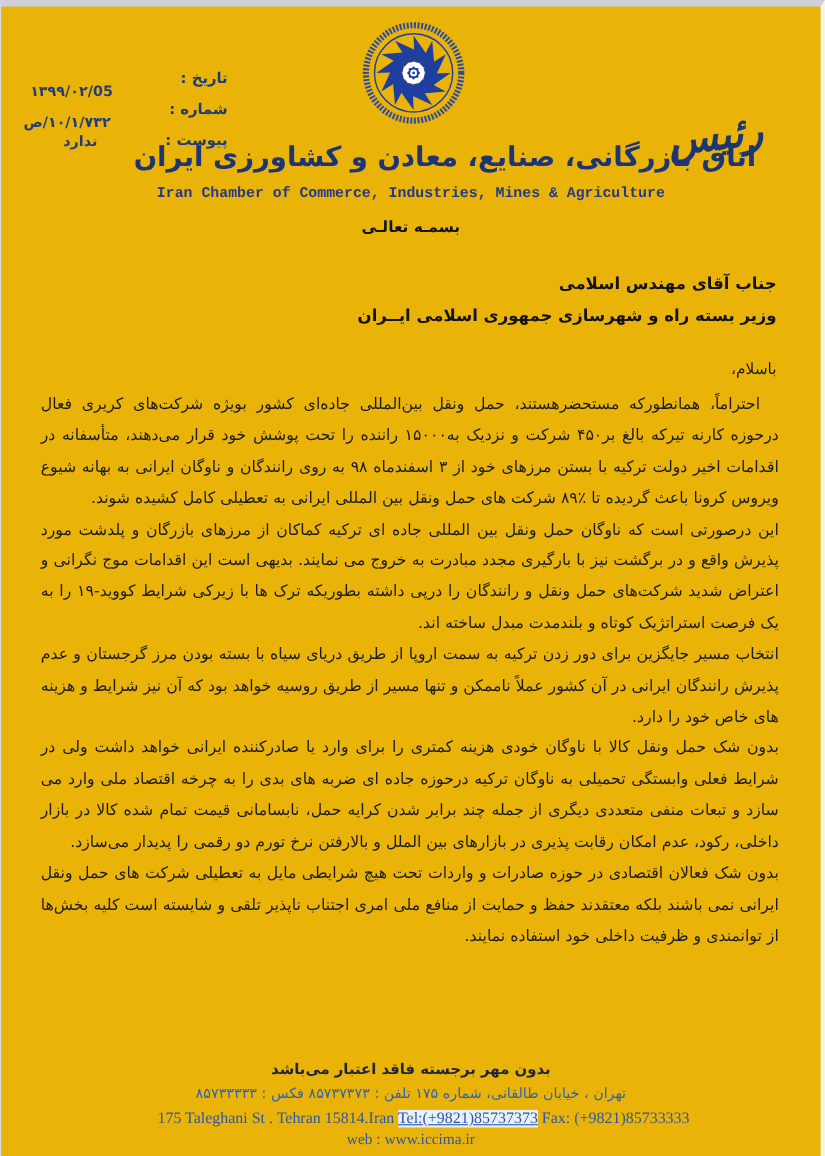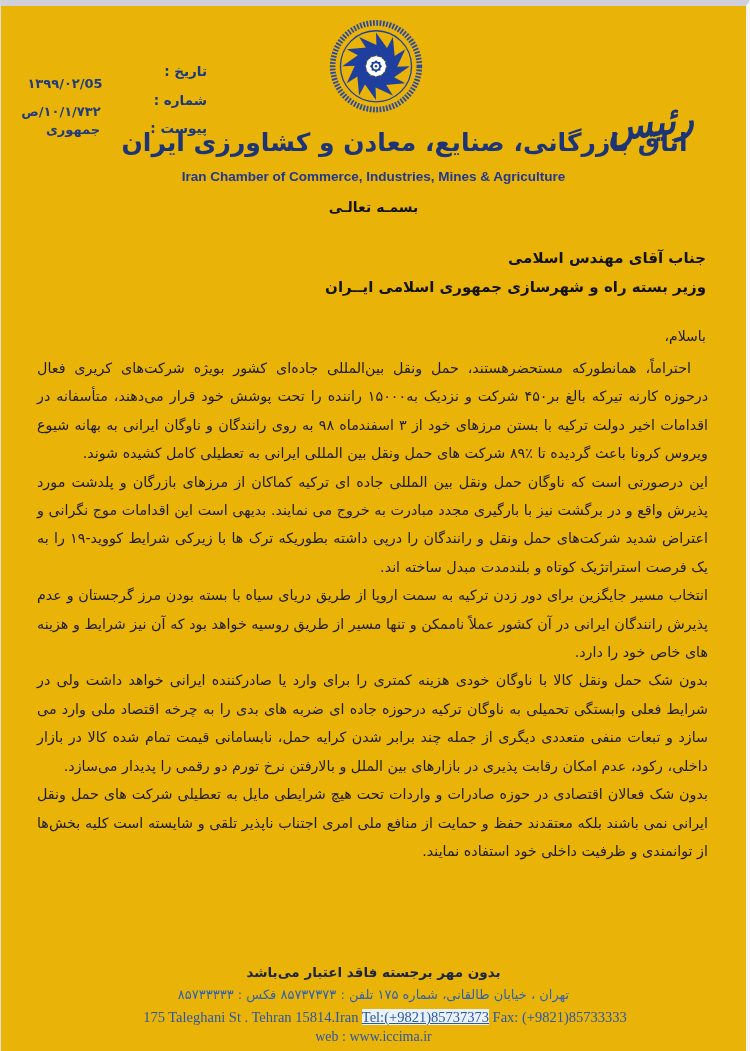--- a/index.html
+++ b/index.html
@@ -9,21 +9,21 @@
     border-right:4px solid #f7f5ec;overflow:hidden;
     font-family:"DejaVu Sans","Liberation Sans",sans-serif;
   }
   .abs{position:absolute;}
   
   .meta{color:#1a3a7d;font-size:13.5px;font-weight:bold;direction:rtl;}
   .meta-val{color:#223c7a;font-size:13px;font-weight:bold;direction:rtl;}
   
   .signer{color:#1c3575;font-size:37px;font-weight:bold;font-style:italic;transform:rotate(-7deg);letter-spacing:1px;}
   .org-fa{width:100%;text-align:center;color:#1d3576;font-size:25px;font-weight:bold;direction:rtl;padding-left:31px;}
-  .org-en{width:100%;text-align:center;color:#22378e;font-size:13.5px;font-weight:bold;font-family:Liberation Sans, sans-serif;}
+  .org-en{width:100%;text-align:center;color:#22378e;font-size:13.5px;font-weight:bold;font-family:Liberation Mono, monospace;}
   .basmala{width:100%;text-align:center;color:#141414;font-size:14px;font-weight:bold;direction:rtl;}
   
   .recipient{right:40px;text-align:right;direction:rtl;color:#131313;font-size:15px;font-weight:bold;line-height:29px;}
   .greeting{right:40px;direction:rtl;color:#1c1c1c;font-size:14px;}
   .body-text{left:36px;right:38px;direction:rtl;text-align:justify;color:#1c1c1c;font-size:14.3px;line-height:28.4px;}
   .body-text p{margin:0;}
   .body-text p.indent{text-indent:17px;}
   
   .footer{left:0;right:0;top:958px;text-align:center;}
   .stamp{color:#1c2540;font-size:13.5px;font-weight:bold;direction:rtl;margin:0 0 7px 0;}
@@ -87,21 +87,21 @@
       <circle cx="60" cy="58" r="1.4" fill="#1e3f9e"></circle>
     </svg>
   </div>
 
   <div>
     <span class="abs meta" style="top:57px;left:146px;width:60px;text-align:right;">تاریخ :</span>
     <span class="abs meta-val" style="top:70px;left:18px;width:92px;text-align:center;">۱۳۹۹/۰۲/05</span>
     <span class="abs meta" style="top:86px;left:146px;width:60px;text-align:right;">شماره :</span>
     <span class="abs meta-val" style="top:98px;left:10px;width:100px;text-align:center;">۱۰/۱/۷۳۲/ص</span>
     <span class="abs meta" style="top:114px;left:146px;width:60px;text-align:right;">پیوست :</span>
-    <span class="abs meta-val" style="top:116px;left:42px;width:60px;text-align:center;">جمهوری</span>
+    <span class="abs meta-val" style="top:116px;left:42px;width:60px;text-align:center;">ندارد</span>
   </div>
 
   <div class="abs signer" style="top:96px;right:52px;">رئیس</div>
 
   <div class="abs org-fa" style="top:122px;">اتاق بازرگانی، صنایع، معادن و کشاورزی ایران</div>
   <div class="abs org-en" style="top:163px;">Iran Chamber of Commerce, Industries, Mines &amp; Agriculture</div>
 
   <div class="abs basmala" style="top:193px;">بسمـه تعالـی</div>
 
   <div class="abs recipient" style="top:238px;">

